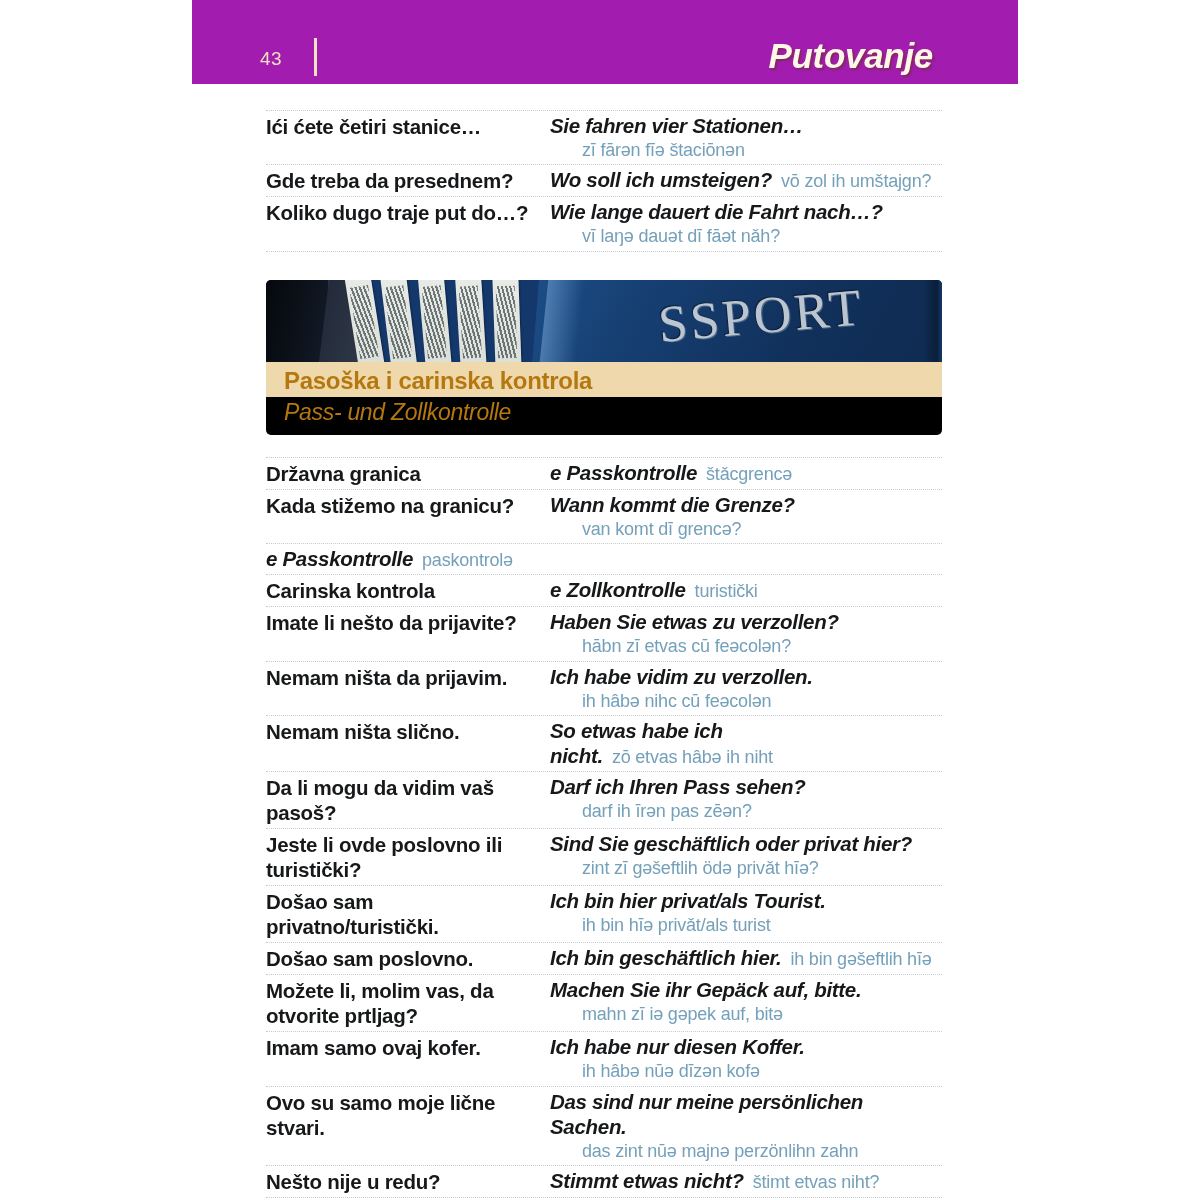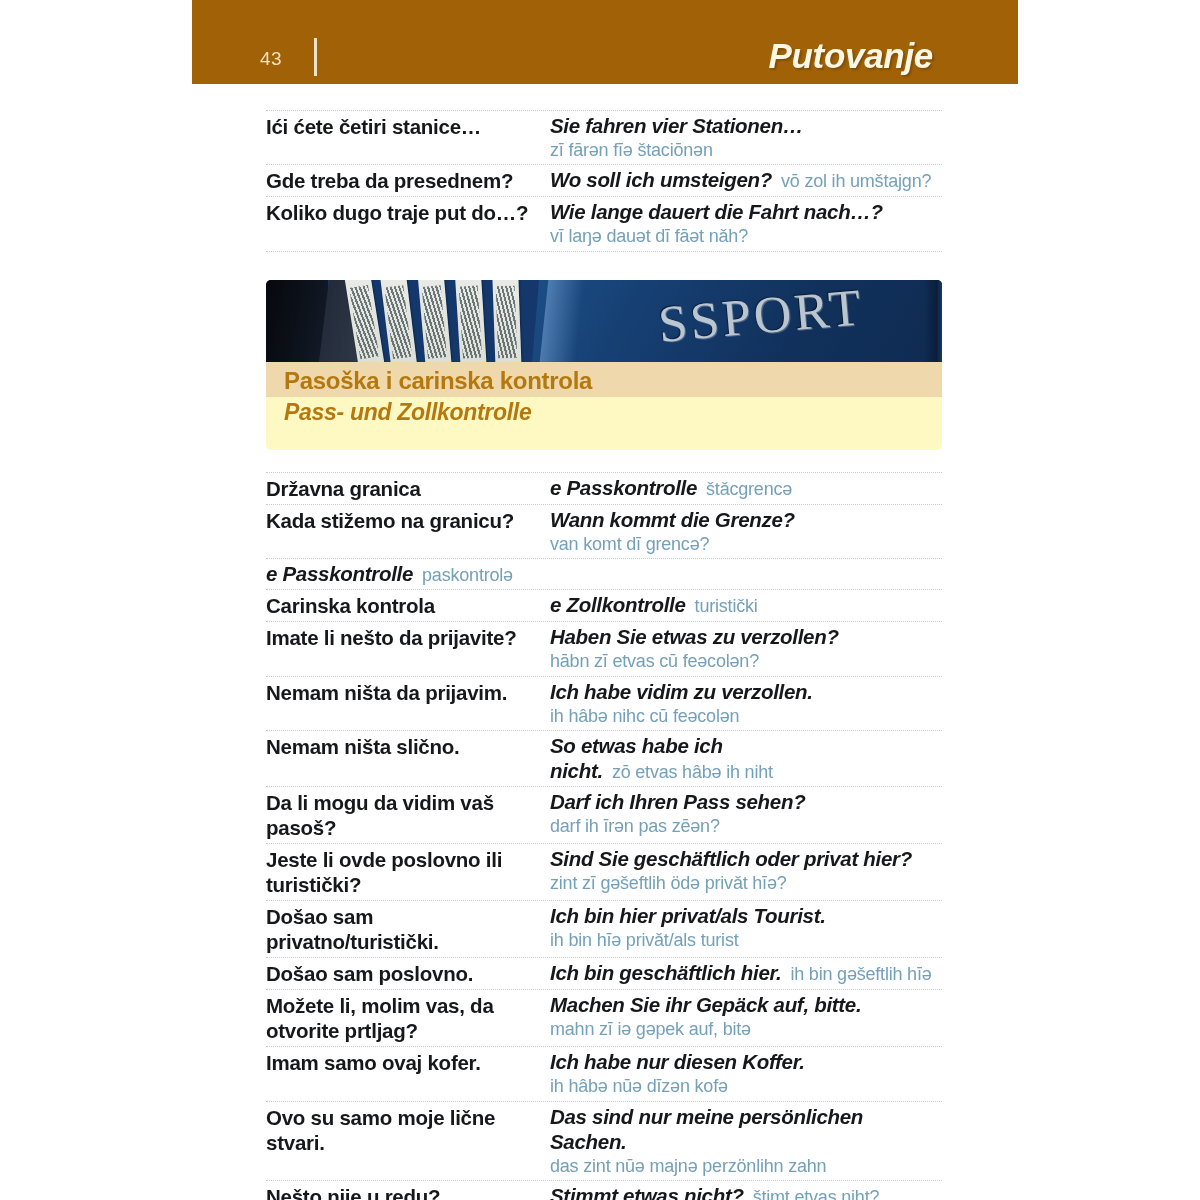--- a/index.html
+++ b/index.html
@@ -15,21 +15,21 @@
     overflow: hidden;
   }
 
   
   .header-bar {
     position: absolute;
     left: 192px;
     top: 0;
     width: 826px;
     height: 84px;
-    background: #a16207;
+    background: #a21caf;
   }
   .header-page-number {
     position: absolute;
     left: 68px;
     bottom: 14px;
     color: #f3e2bd;
     font-size: 19px;
     letter-spacing: 0.5px;
     font-family: "Liberation Sans", sans-serif;
   }
@@ -106,20 +106,21 @@
     font-style: normal;
   }
   
   .tgt-line .pron {
     margin-left: 9px;
     white-space: nowrap;
   }
   .pron-block {
     display: block;
     margin-top: 1px;
+    margin-left: 32px;
   }
 
   
   .section-banner {
     margin: 28px 0 22px 0;
     border-radius: 5px;
     overflow: hidden;
     position: relative;
     width: 676px;
   }
@@ -202,23 +203,22 @@
     padding: 3px 16px 1px 18px;
   }
   .banner-title {
     color: #b5780e;
     font-size: 24px;
     font-weight: bold;
     letter-spacing: -0.3px;
     line-height: 1.3;
   }
   .banner-sub-bar {
-    background: #fef9c3;
-    padding: 1px 0 22px 18px;
-    font-weight: bold;
+    background: #000000;
+    padding: 1px 0 7px 18px;
   }
   .banner-subtitle {
     color: #b5780e;
     font-size: 23px;
     font-style: italic;
     letter-spacing: -0.3px;
     line-height: 1.3;
   }
 </style>
 </head>

